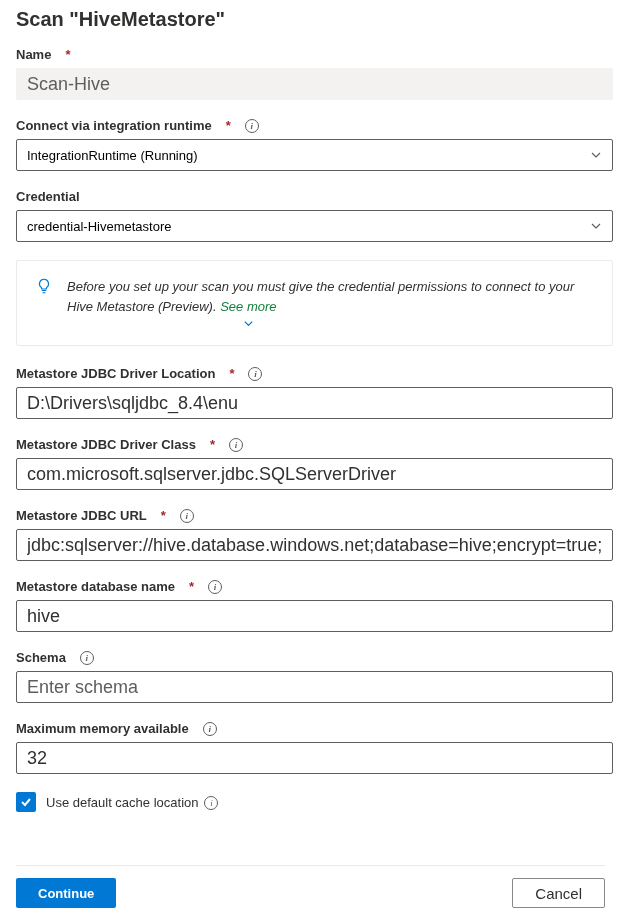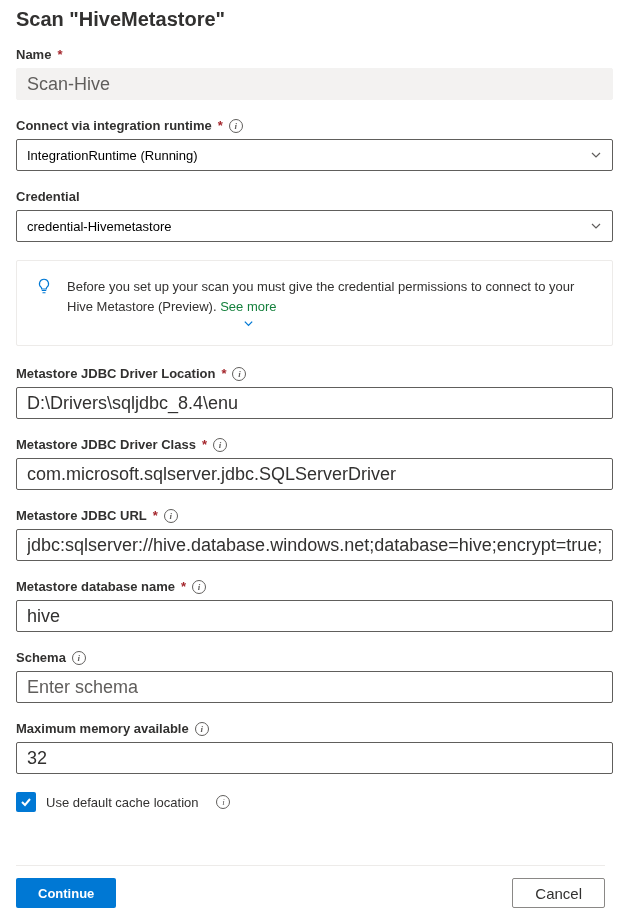--- a/index.html
+++ b/index.html
@@ -25,21 +25,21 @@
     }
     .field-group {
       margin-bottom: 18px;
     }
     .field-label {
       font-size: 13px;
       font-weight: 600;
       color: #323130;
       display: flex;
       align-items: flex-end;
-      gap: 4px;
+      gap: 12px;
       margin-bottom: 6px;
     }
     .required {
       color: #a4262c;
       margin-left: 2px;
     }
     .info-icon {
       display: inline-flex;
       width: 14px;
       height: 14px;
@@ -90,20 +90,21 @@
       height: 12px;
     }
     .info-banner {
       border: 1px solid #edebe9;
       border-radius: 2px;
       padding: 16px 18px;
       display: flex;
       gap: 14px;
       align-items: flex-start;
       margin-bottom: 20px;
+      font-style: italic;
     }
     .tip-icon {
       flex-shrink: 0;
       width: 18px;
       height: 18px;
       color: #0078d4;
     }
     .banner-text {
       font-size: 13px;
       color: #323130;
@@ -140,22 +141,22 @@
     }
     .checkmark {
       width: 14px;
       height: 14px;
       color: #ffffff;
     }
     .checkbox-label {
       font-size: 13px;
       color: #323130;
       display: flex;
-      align-items: center;
-      gap: 16px;
+      align-items: flex-end;
+      gap: 4px;
     }
     .footer {
       position: absolute;
       bottom: 12px;
       left: 16px;
       right: 24px;
       display: flex;
       justify-content: space-between;
       border-top: 1px solid #edebe9;
       padding-top: 12px;

